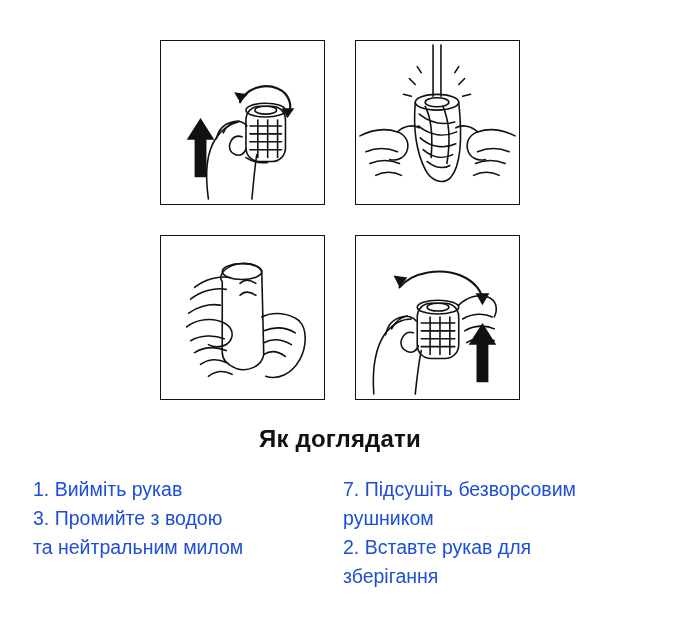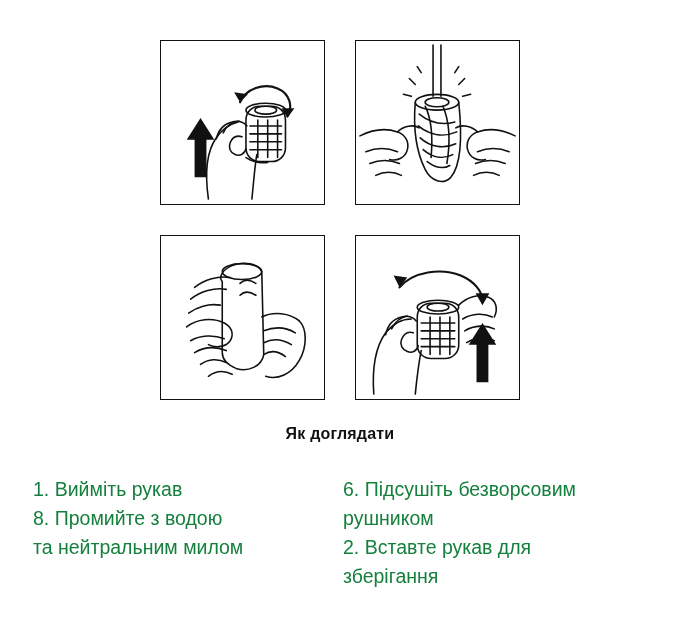--- a/index.html
+++ b/index.html
@@ -48,42 +48,42 @@
     height: 100%;
   }
 
   
   .care-title {
     position: absolute;
     left: 0;
     top: 425px;
     width: 680px;
     text-align: center;
-    font-size: 16px;
+    font-size: 24px;
     font-weight: bold;
     letter-spacing: .2px;
     color: #111;
   }
 
   
   .steps {
     position: absolute;
     left: 33px;
     top: 475px;
     width: 620px;
     display: flex;
     gap: 0px;
   }
   .step-col {
     width: 310px;
   }
   .step-line {
     font-size: 19.5px;
     line-height: 29px;
-    color: #15803d;
+    color: #1d4ed8;
     white-space: pre-line;
   }
 </style>
 </head>
 <body>
 
 <div class="care-sheet">
 
   <div class="panel-grid">
 
@@ -237,24 +237,24 @@
       </svg>
     </div>
 
   </div>
 
   <div class="care-title">Як доглядати</div>
 
   <div class="steps">
     <div class="step-col">
       <div class="step-line">1. Вийміть рукав</div>
-      <div class="step-line">8. Промийте з водою
+      <div class="step-line">3. Промийте з водою
 та нейтральним милом</div>
     </div>
     <div class="step-col">
-      <div class="step-line">6. Підсушіть безворсовим
+      <div class="step-line">7. Підсушіть безворсовим
 рушником</div>
       <div class="step-line">2. Вставте рукав для
 зберігання</div>
     </div>
   </div>
 
 </div>
 
 </body></html>

